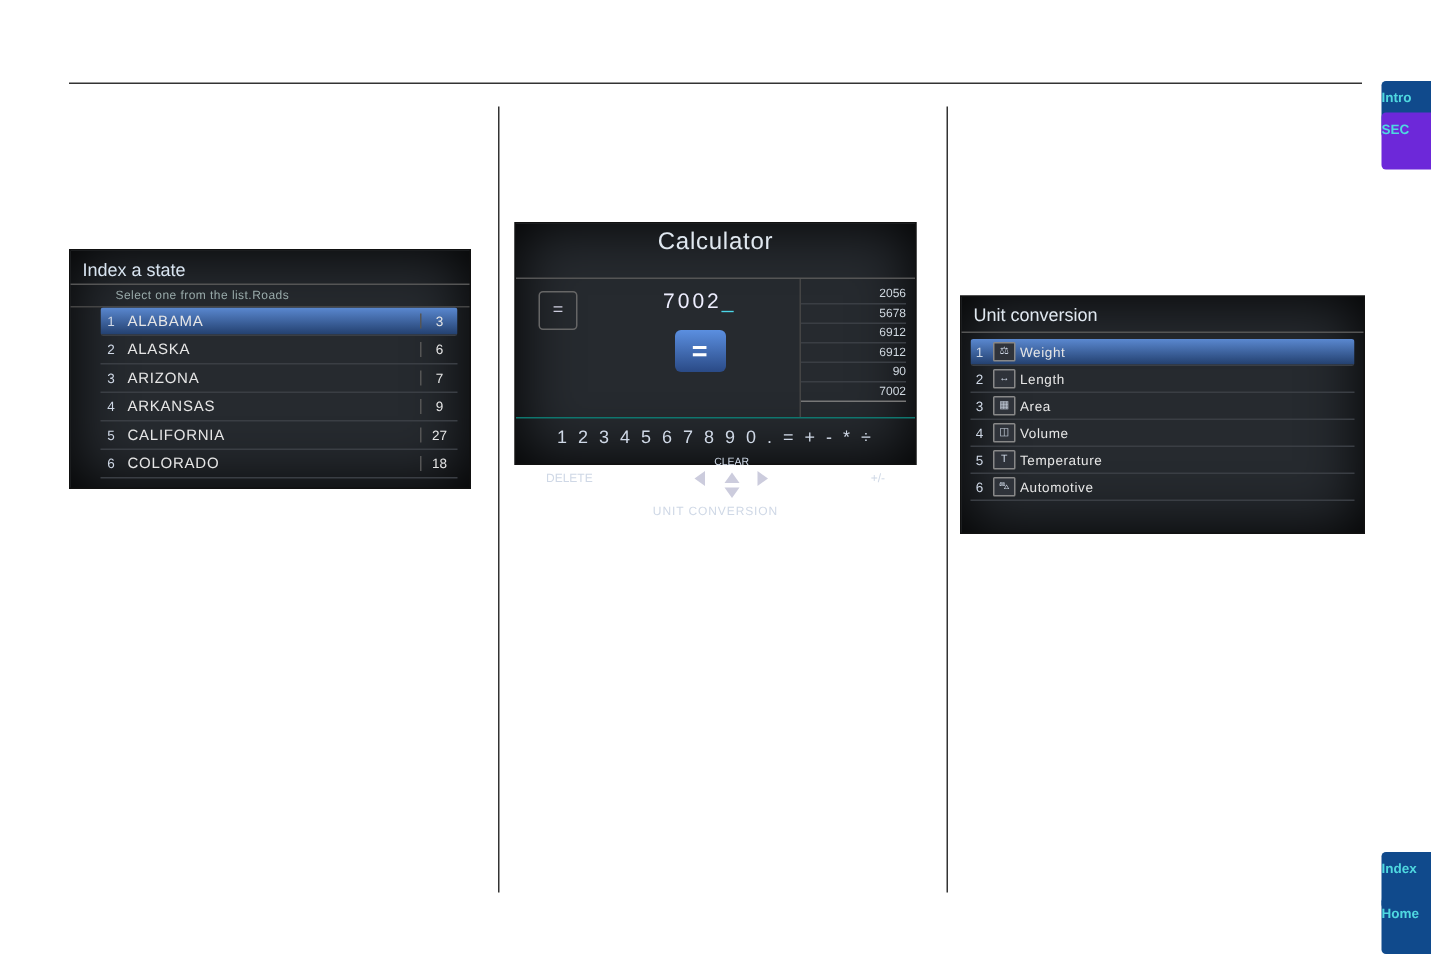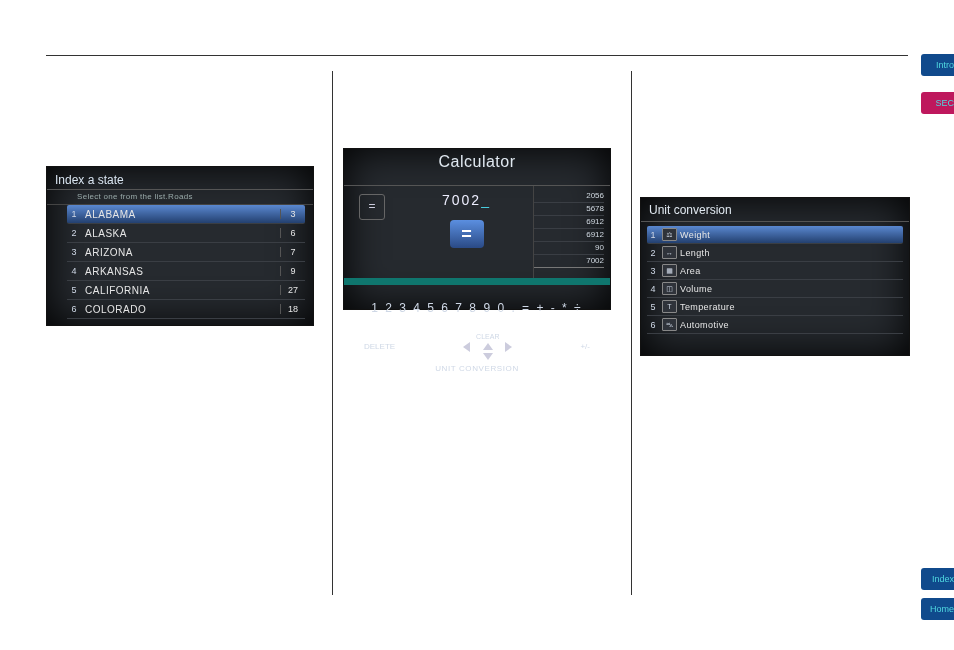--- a/index.html
+++ b/index.html
@@ -1,23 +1,23 @@
 <!DOCTYPE html>
 <html><head>
 <meta charset="utf-8">
 <style>
   html,body{margin:0;padding:0;width:954px;height:650px;background:#fff;font-family:Arial,Helvetica,sans-serif}
   .page{position:relative;width:954px;height:650px}
   .hr{position:absolute;left:46px;top:55px;width:862px;height:1px;background:#333}
   .col-sep1{position:absolute;left:332px;top:71px;width:1px;height:524px;background:#333}
   .col-sep2{position:absolute;left:631px;top:71px;width:1px;height:524px;background:#333}
   
-  .tab{position:absolute;right:0;width:33px;height:22px;border-radius:3px 0 0 3px;font-size:9px;line-height:22px;text-align:right;color:#4fd8e0;font-weight:normal}
+  .tab{position:absolute;right:0;width:33px;height:38px;border-radius:3px 0 0 3px;font-size:9px;line-height:22px;text-align:left;color:#4fd8e0;font-weight:bold}
   .tab.intro{top:54px;background:#104a8c}
-  .tab.sec{top:92px;background:#be185d;font-size:9px}
+  .tab.sec{top:75px;background:#6d28d9;font-size:9px}
   .tab.index{top:568px;background:#104a8c}
   .tab.home{top:598px;background:#104a8c}
   
   .shot{position:absolute;background:#262a2f;border:1px solid #111;box-shadow:inset 0 0 40px #000}
   .shot1{left:46px;top:166px;width:266px;height:158px}
   .shot2{left:343px;top:148px;width:266px;height:160px}
   .shot3{left:640px;top:197px;width:268px;height:157px}
   
   .s1-title{color:#d8e4f0;font-size:12px;padding:6px 8px 2px 8px;border-bottom:1px solid #555}
   .s1-sub{display:flex;color:#9aa;font-size:8px;padding:2px 10px 3px 30px;border-bottom:1px solid #444;letter-spacing:0.3px}
@@ -32,21 +32,21 @@
   .s2-body{display:flex;height:92px}
   .s2-left{width:56px;display:flex;align-items:flex-start;justify-content:center;padding-top:8px}
   .s2-eq{width:24px;height:24px;border:1px solid #666;border-radius:3px;text-align:center;line-height:22px;color:#ccd;font-size:12px}
   .s2-mid{flex:1;padding-top:6px;text-align:center;position:relative}
   .s2-disp{color:#eef;font-size:14px;letter-spacing:2px}
   .s2-disp .cursor{color:#4bd6e8}
   .s2-eqbig{margin:12px auto 0 auto;width:34px;height:28px;background:linear-gradient(#5b8fe0,#2a4a86);border-radius:4px;color:#fff;font-size:18px;line-height:28px;text-align:center;font-weight:bold}
   .s2-right{width:70px;border-left:1px solid #444;padding:4px 6px 0 0}
   .s2-hist{color:#d0d8e0;font-size:8px;text-align:right;line-height:12px;border-bottom:1px solid #3a3e44}
   .s2-hist:last-child{border-bottom:1px solid #777}
-  .s2-strip{color:#cfd8e6;font-size:12px;text-align:center;padding:16px 0;letter-spacing:2px;border-top:7px solid #0f766e}
+  .s2-strip{color:#cfd8e6;font-size:12px;text-align:center;padding:5px 0;letter-spacing:2px;border-top:1px solid #0f766e}
   .s2-ctrl{display:flex;justify-content:space-between;align-items:center;padding:2px 20px;color:#cfd8e6;font-size:8px}
   .s2-arrows{display:flex;gap:6px;align-items:center}
   .tri{width:0;height:0}
   .tri.up{border-left:5px solid transparent;border-right:5px solid transparent;border-bottom:7px solid #ccd}
   .tri.dn{border-left:5px solid transparent;border-right:5px solid transparent;border-top:7px solid #ccd}
   .tri.lf{border-top:5px solid transparent;border-bottom:5px solid transparent;border-right:7px solid #ccd}
   .tri.rt{border-top:5px solid transparent;border-bottom:5px solid transparent;border-left:7px solid #ccd}
   .s2-bottom{text-align:center;color:#cfd8e6;font-size:8px;letter-spacing:0.6px;padding:2px 0 4px 0}
   
   .s3-title{color:#e0e8f0;font-size:12px;padding:5px 8px 4px 8px;border-bottom:1px solid #555}

